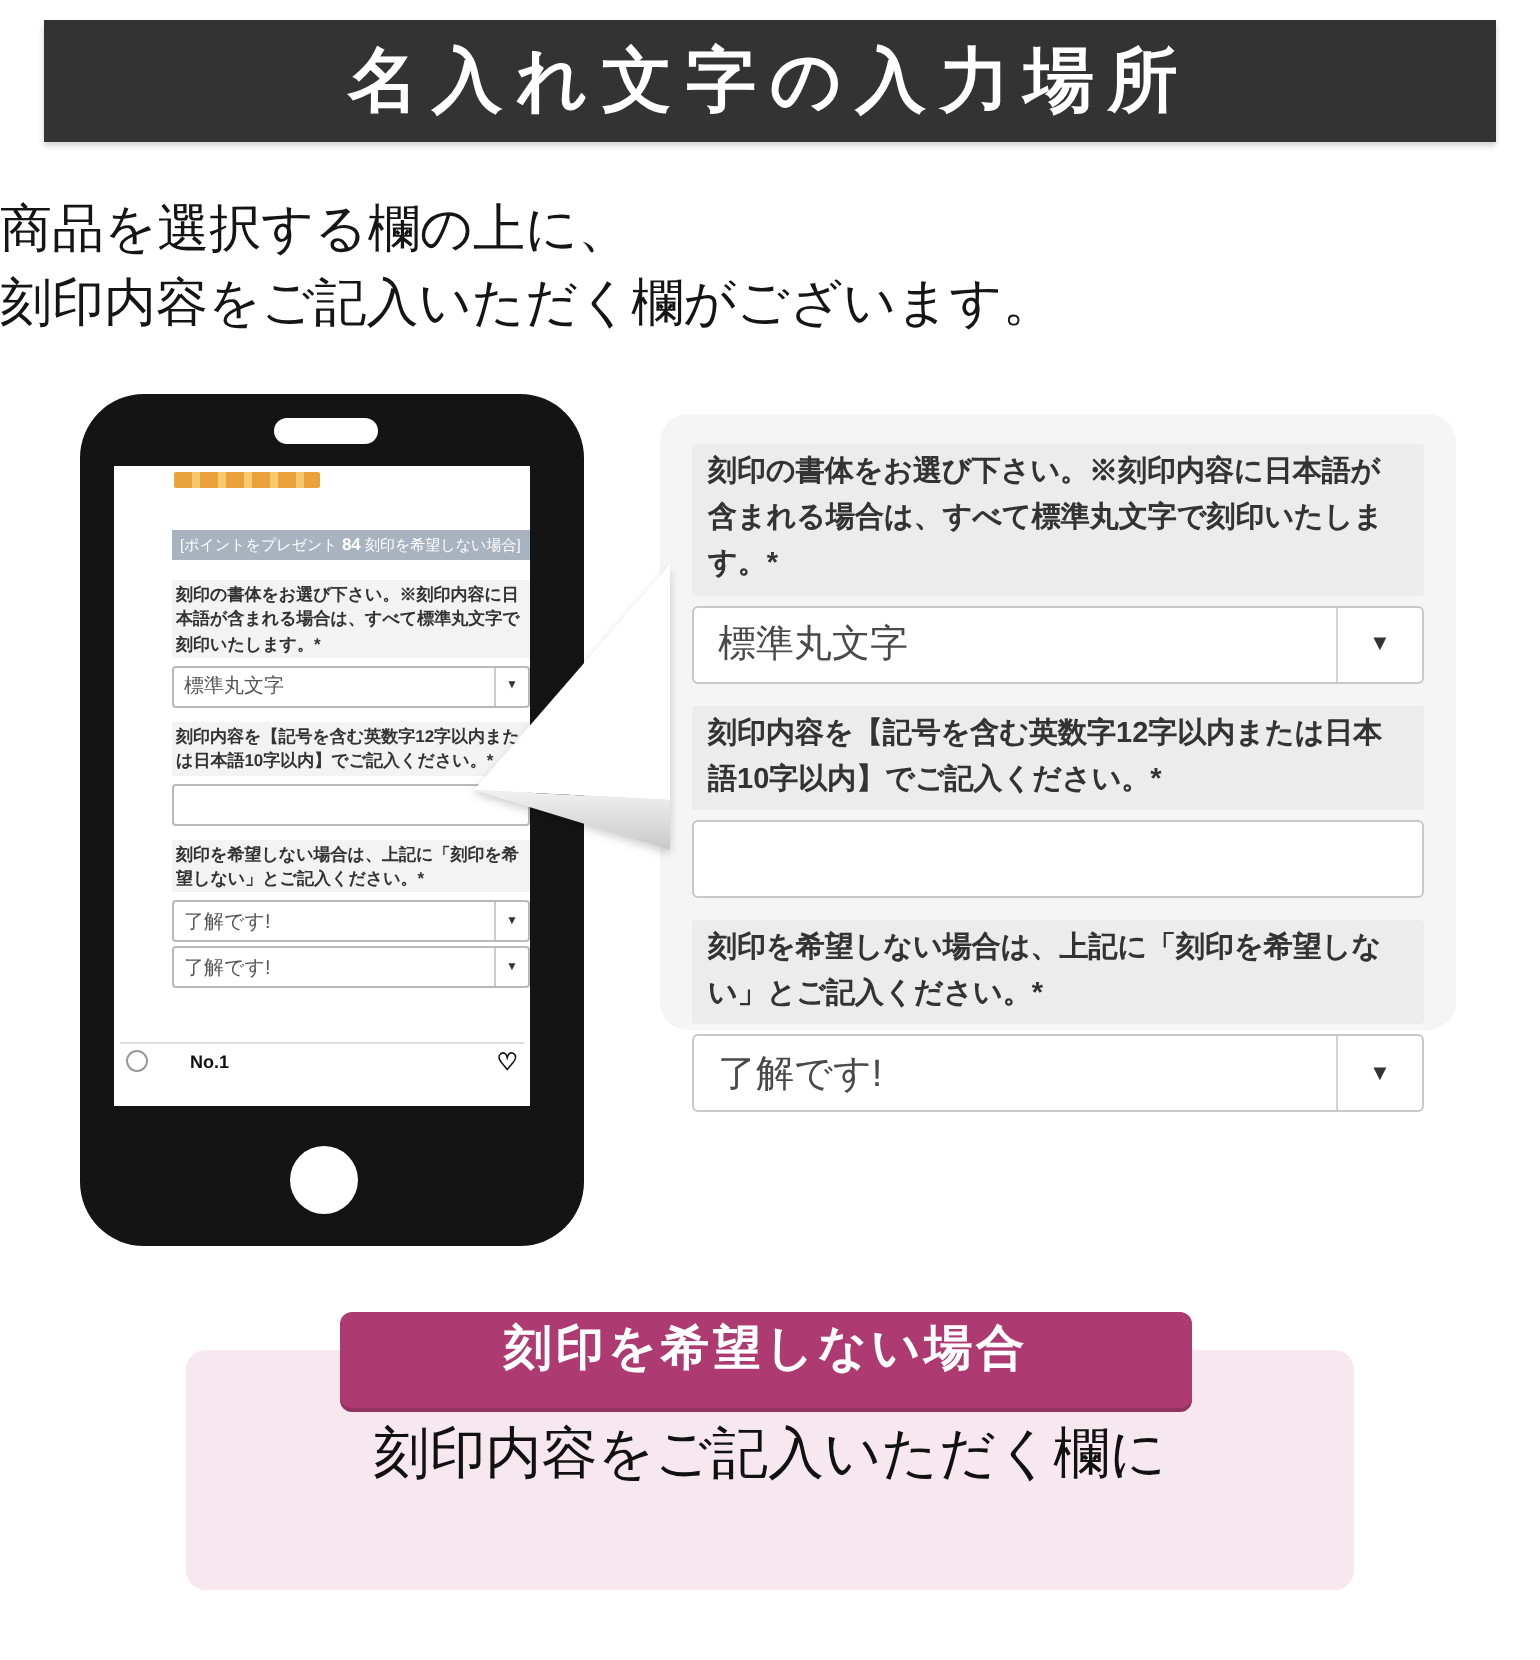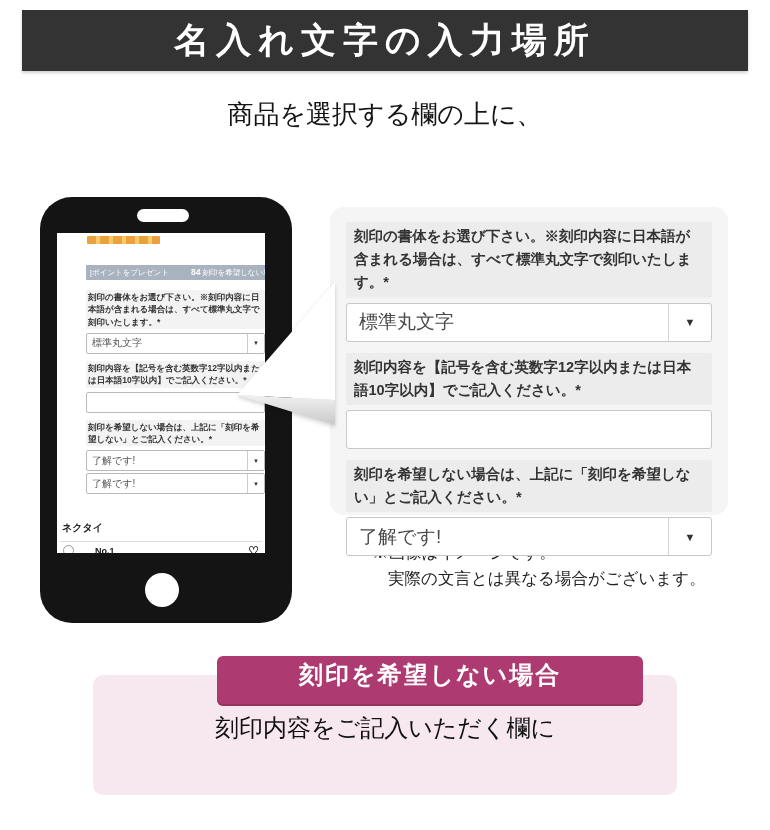--- a/index.html
+++ b/index.html
@@ -5,36 +5,36 @@
   html,body{margin:0;padding:0;background:#ffffff;}
   .page{position:relative;width:770px;height:830px;background:#fff;overflow:hidden;
         font-family:"Liberation Sans",sans-serif;}
 
   
   .header-banner{position:absolute;left:22px;top:10px;width:726px;height:61px;
     background:var(--header-bg,#333);box-shadow:0 2px 3px rgba(0,0,0,.18);}
   .header-banner span{display:block;text-align:center;line-height:61px;color:#fff;
     font-family:"Liberation Serif",serif;font-size:35px;font-weight:700;letter-spacing:7px;}
 
-  .intro{position:absolute;left:0;top:96px;width:770px;text-align:center;
+  .intro{position:absolute;left:0;top:96px;width:770px;
     font-family:"Liberation Serif",serif;font-size:26px;line-height:37px;color:#151515;}
 
   
   .phone{position:absolute;left:40px;top:197px;width:252px;height:426px;
     background:#141414;border-radius:32px;z-index:1;}
   .speaker{position:absolute;left:97px;top:12px;width:52px;height:13px;border-radius:7px;background:#fff;}
   .homebtn{position:absolute;left:105px;top:376px;width:34px;height:34px;border-radius:50%;background:#fff;}
   .screen{position:absolute;left:17px;top:36px;width:208px;height:320px;background:#fff;overflow:hidden;}
 
   .otag{position:absolute;left:30px;top:3px;width:73px;height:8px;border-radius:1px;
     background:repeating-linear-gradient(90deg,var(--accent-orange,#eaa33c) 0 9px,#f6c96d 9px 13px);}
   .pbanner{position:absolute;left:29px;top:32px;width:179px;height:15px;
     background:var(--points-banner-bg,#a9b3c0);color:#fff;font-size:7.5px;line-height:15px;
     padding-left:4px;box-sizing:border-box;white-space:nowrap;overflow:hidden;}
-  .pbanner b{font-size:8.5px;margin-left:20px;}
+  .pbanner b{font-size:8.5px;}
   .pform{position:absolute;left:29px;top:50px;width:179px;}
   .plabel{margin:7px 0 4px;font-size:8.5px;line-height:1.45;color:#333;font-weight:600;
     background:#f3f3f3;padding:1px 2px;}
   .pselect,.pinput{height:19px;background:#fff;border:1px solid #b9b9b9;border-radius:2px;
     display:flex;align-items:center;margin-bottom:2px;}
   .pselect .val{font-size:10px;color:#555;padding-left:5px;}
   .pcaretbox{margin-left:auto;align-self:stretch;width:16px;border-left:1px solid #ccc;
     display:flex;align-items:center;justify-content:center;font-size:6px;color:#333;}
   .plist{position:absolute;left:3px;top:288px;width:202px;}
   .ptitle{font-size:10px;font-weight:700;color:#222;margin:0 0 6px 2px;}
@@ -59,39 +59,40 @@
     display:flex;align-items:center;justify-content:center;font-size:11px;color:#333;}
 
   .footnote{position:absolute;left:372px;top:540px;font-family:"Liberation Serif",serif;
     font-size:16.5px;line-height:1.6;color:#222;}
   .footnote .fn2{padding-left:16px;}
 
   
   .pinkbox{position:absolute;left:93px;top:675px;width:584px;height:120px;border-radius:10px;
     background:var(--pink-box,#f7e8f0);text-align:center;box-sizing:border-box;padding-top:36px;
     font-family:"Liberation Serif",serif;color:#111;}
-  .pinkbox .l1{font-size:24px;line-height:34px;font-family:Liberation Serif, serif;}
+  .pinkbox .l1{font-size:28px;line-height:34px;font-family:Liberation Serif, serif;}
   .pinkbox .l2{font-size:24px;line-height:36px;}
   .pinkbox .l2 b{font-size:25px;}
   .magenta{position:absolute;left:170px;top:656px;width:426px;height:50px;border-radius:6px;
-    background:var(--banner-magenta,#ad3a70);box-shadow:inset 0 -2px 0 rgba(0,0,0,.15);z-index:7;margin-left:47px;}
+    background:var(--banner-magenta,#ad3a70);box-shadow:inset 0 -2px 0 rgba(0,0,0,.15);z-index:7;}
   .magenta span{display:block;text-align:center;line-height:39px;color:#fff;
     font-family:"Liberation Serif",serif;font-size:24px;font-weight:700;letter-spacing:2px;}
 </style>
 </head>
 <body>
 
 <div class="page">
 
   <div class="header-banner">
     <span>名入れ文字の入力場所</span>
   </div>
 
   <div class="intro">
     <div>商品を選択する欄の上に、</div>
+    <div>刻印内容をご記入いただく欄がございます。</div>
   </div>
 
   <div class="phone">
     <div class="speaker"></div>
     <div class="screen">
       <div class="otag"></div>
       <div class="pbanner"><span>[ポイントをプレゼント </span><b>84</b><span> 刻印を希望しない場合]</span></div>
 
       <div class="pform">
         <p class="plabel">刻印の書体をお選び下さい。※刻印内容に日本語が含まれる場合は、すべて標準丸文字で刻印いたします。*</p>
@@ -109,21 +110,20 @@
           <span class="pcaretbox">▼</span>
         </div>
 
         <div class="pselect">
           <span class="val">了解です!</span>
           <span class="pcaretbox">▼</span>
         </div>
       </div>
 
       <div class="plist">
-        <div class="ptitle">ネクタイ</div>
         <div class="prow">
           <span class="radio"></span>
           <span>No.1</span>
           <span class="heart">♡</span>
         </div>
 
       </div>
     </div>
     <div class="homebtn"></div>
   </div>
@@ -149,24 +149,20 @@
     <p class="clabel">刻印内容を【記号を含む英数字12字以内または日本語10字以内】でご記入ください。*</p>
     <div class="cinput"></div>
 
     <p class="clabel">刻印を希望しない場合は、上記に「刻印を希望しない」とご記入ください。*</p>
     <div class="cselect">
       <span class="cval">了解です!</span>
       <span class="ccaretbox">▼</span>
     </div>
   </div>
 
-  <div class="footnote">
-    <div>※画像はイメージです。</div>
-    <div class="fn2">実際の文言とは異なる場合がございます。</div>
-  </div>
 
   <div class="pinkbox">
     <div class="l1">刻印内容をご記入いただく欄に</div>
   </div>
   <div class="magenta">
     <span>刻印を希望しない場合</span>
   </div>
 
 </div>
 

